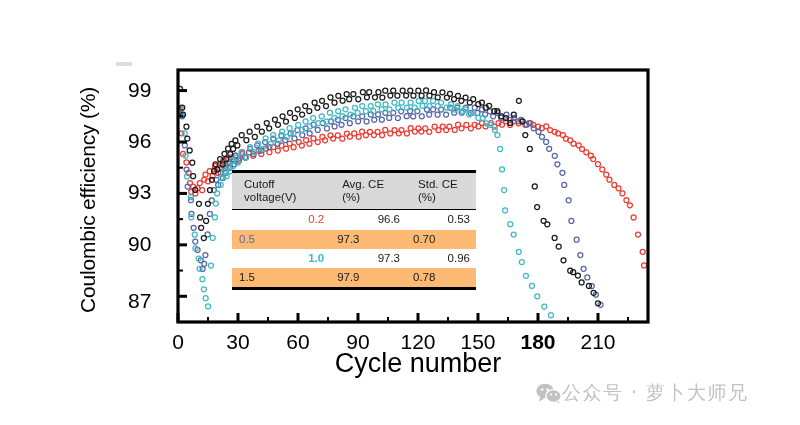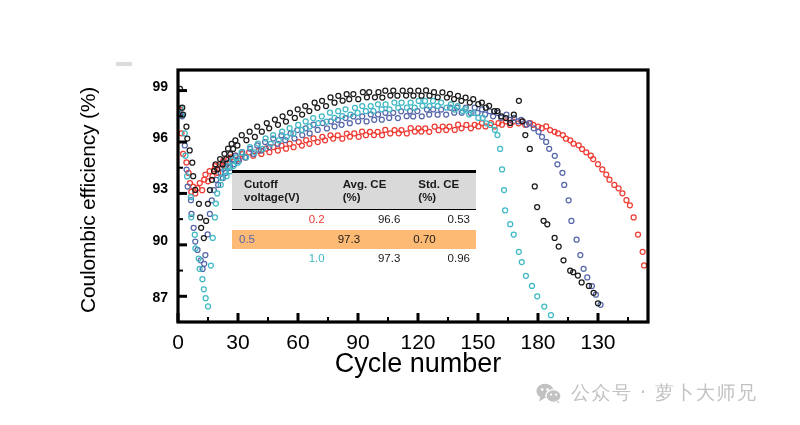--- a/index.html
+++ b/index.html
@@ -14,50 +14,50 @@
   
   .inset-table{
     position:absolute;left:232px;top:170px;width:244px;
     border-collapse:collapse;
     font-family:"Liberation Sans", sans-serif;
     font-size:11.5px;color:#1a1a1a;
     background:#ffffff;
   }
   .inset-table td{padding:3px 6px 3px 7px;line-height:1.15;vertical-align:top;}
   .inset-table tr.head-row td{
-    background:#d9d9d9;font-weight:700;padding-top:5px;padding-bottom:5px;
+    background:#d9d9d9;font-weight:400;padding-top:5px;padding-bottom:5px;
     border-top:3px solid #000;border-bottom:1.5px solid #000;padding-left:12px;
   }
   .inset-table tr.band td{background:#fdba74;}
   .inset-table tr.plain td{background:#ffffff;text-align:right;}
   .inset-table tr.last-row td{border-bottom:3px solid #000;}
   .col-v{width:96px;}
   .col-a{width:78px;}
   .col-s{width:70px;}
   .hdr-l2{display:block;}
   .v-red{color:#ee3b33;}
   .v-blue{color:#5566a8;}
-  .v-cyan{color:#3fb9c4;}
+  .v-cyan{color:#3fb9c4;font-weight:bold;}
   .v-black{color:#1a1a1a;}
 
   
   .axis-txt{position:absolute;font-family:"Liberation Sans", sans-serif;color:#000;}
   .ylabel{
     left:-52px;top:188px;width:280px;text-align:center;
     transform:rotate(-90deg);transform-origin:center center;
     font-size:21px;letter-spacing:-0.2px;
   }
   .xlabel{left:288px;top:348px;width:260px;text-align:center;font-size:27px;}
-  .ytick{width:40px;text-align:right;font-size:14px;font-weight:bold;}
+  .ytick{width:40px;text-align:left;font-size:21px;}
   .xtick{width:50px;text-align:center;font-size:21px;}
 
   
   .watermark{
     position:absolute;left:536px;top:380px;
-    display:flex;align-items:center;gap:9px;
+    display:flex;align-items:center;
     color:#c2c2c2;font-size:19px;
     font-family:"DejaVu Sans", sans-serif;
     letter-spacing:1.5px;
   }
   .wm-icon{display:block;}
   .smudge{
     position:absolute;left:116px;top:62px;width:16px;height:4px;
     background:#cfcfcf;opacity:.75;
   }
 </style>
@@ -601,22 +601,22 @@
       <div class="axis-txt ytick" style="left: 128px; top: 129px;">96</div>
       <div class="axis-txt ytick" style="left: 128px; top: 77.5714px;">99</div>
     </div>
   <div id="xtick-layer">
       <div class="axis-txt xtick" style="left: 153px; top: 330px;">0</div>
       <div class="axis-txt xtick" style="left: 213px; top: 330px;">30</div>
       <div class="axis-txt xtick" style="left: 273px; top: 330px;">60</div>
       <div class="axis-txt xtick" style="left: 333px; top: 330px;">90</div>
       <div class="axis-txt xtick" style="left: 393px; top: 330px;">120</div>
       <div class="axis-txt xtick" style="left: 453px; top: 330px;">150</div>
-      <div class="axis-txt xtick" style="left: 513px; top: 330px;">180</div>
-      <div class="axis-txt xtick" style="left: 573px; top: 330px;">130</div>
+      <div class="axis-txt xtick" style="left: 513px; top: 330px; font-weight: bold;">180</div>
+      <div class="axis-txt xtick" style="left: 573px; top: 330px;">210</div>
     </div>
 
   <table class="inset-table">
     <tbody>
       <tr class="head-row">
         <td class="col-v">
           <span>Cutoff</span>
           <span class="hdr-l2">voltage(V)</span>
         </td>
         <td class="col-a">
@@ -637,20 +637,25 @@
       <tr class="band">
         <td class="v-blue">0.5</td>
         <td>97.3</td>
         <td>0.70</td>
       </tr>
       <tr class="plain">
         <td class="v-cyan">1.0</td>
         <td>97.3</td>
         <td>0.96</td>
       </tr>
+      <tr class="band last-row">
+        <td class="v-black">1.5</td>
+        <td>97.9</td>
+        <td>0.78</td>
+      </tr>
     </tbody>
   </table>
 
   <div class="watermark">
     <svg class="wm-icon" width="26" height="21" viewBox="0 0 26 21">
       <ellipse cx="9" cy="8" rx="8.6" ry="7.3" fill="#c2c2c2"></ellipse>
       <polygon points="4.5,13 3,18.4 8.2,15.4" fill="#c2c2c2"></polygon>
       <ellipse cx="17.5" cy="13" rx="7.6" ry="6.4" fill="#c2c2c2" stroke="#ffffff" stroke-width="1.4"></ellipse>
       <polygon points="22.6,17.4 24.2,20.8 19.6,19.2" fill="#c2c2c2" stroke="#ffffff" stroke-width="0.8"></polygon>
       <circle cx="6.2" cy="6.6" r="1.35" fill="#ffffff"></circle>

